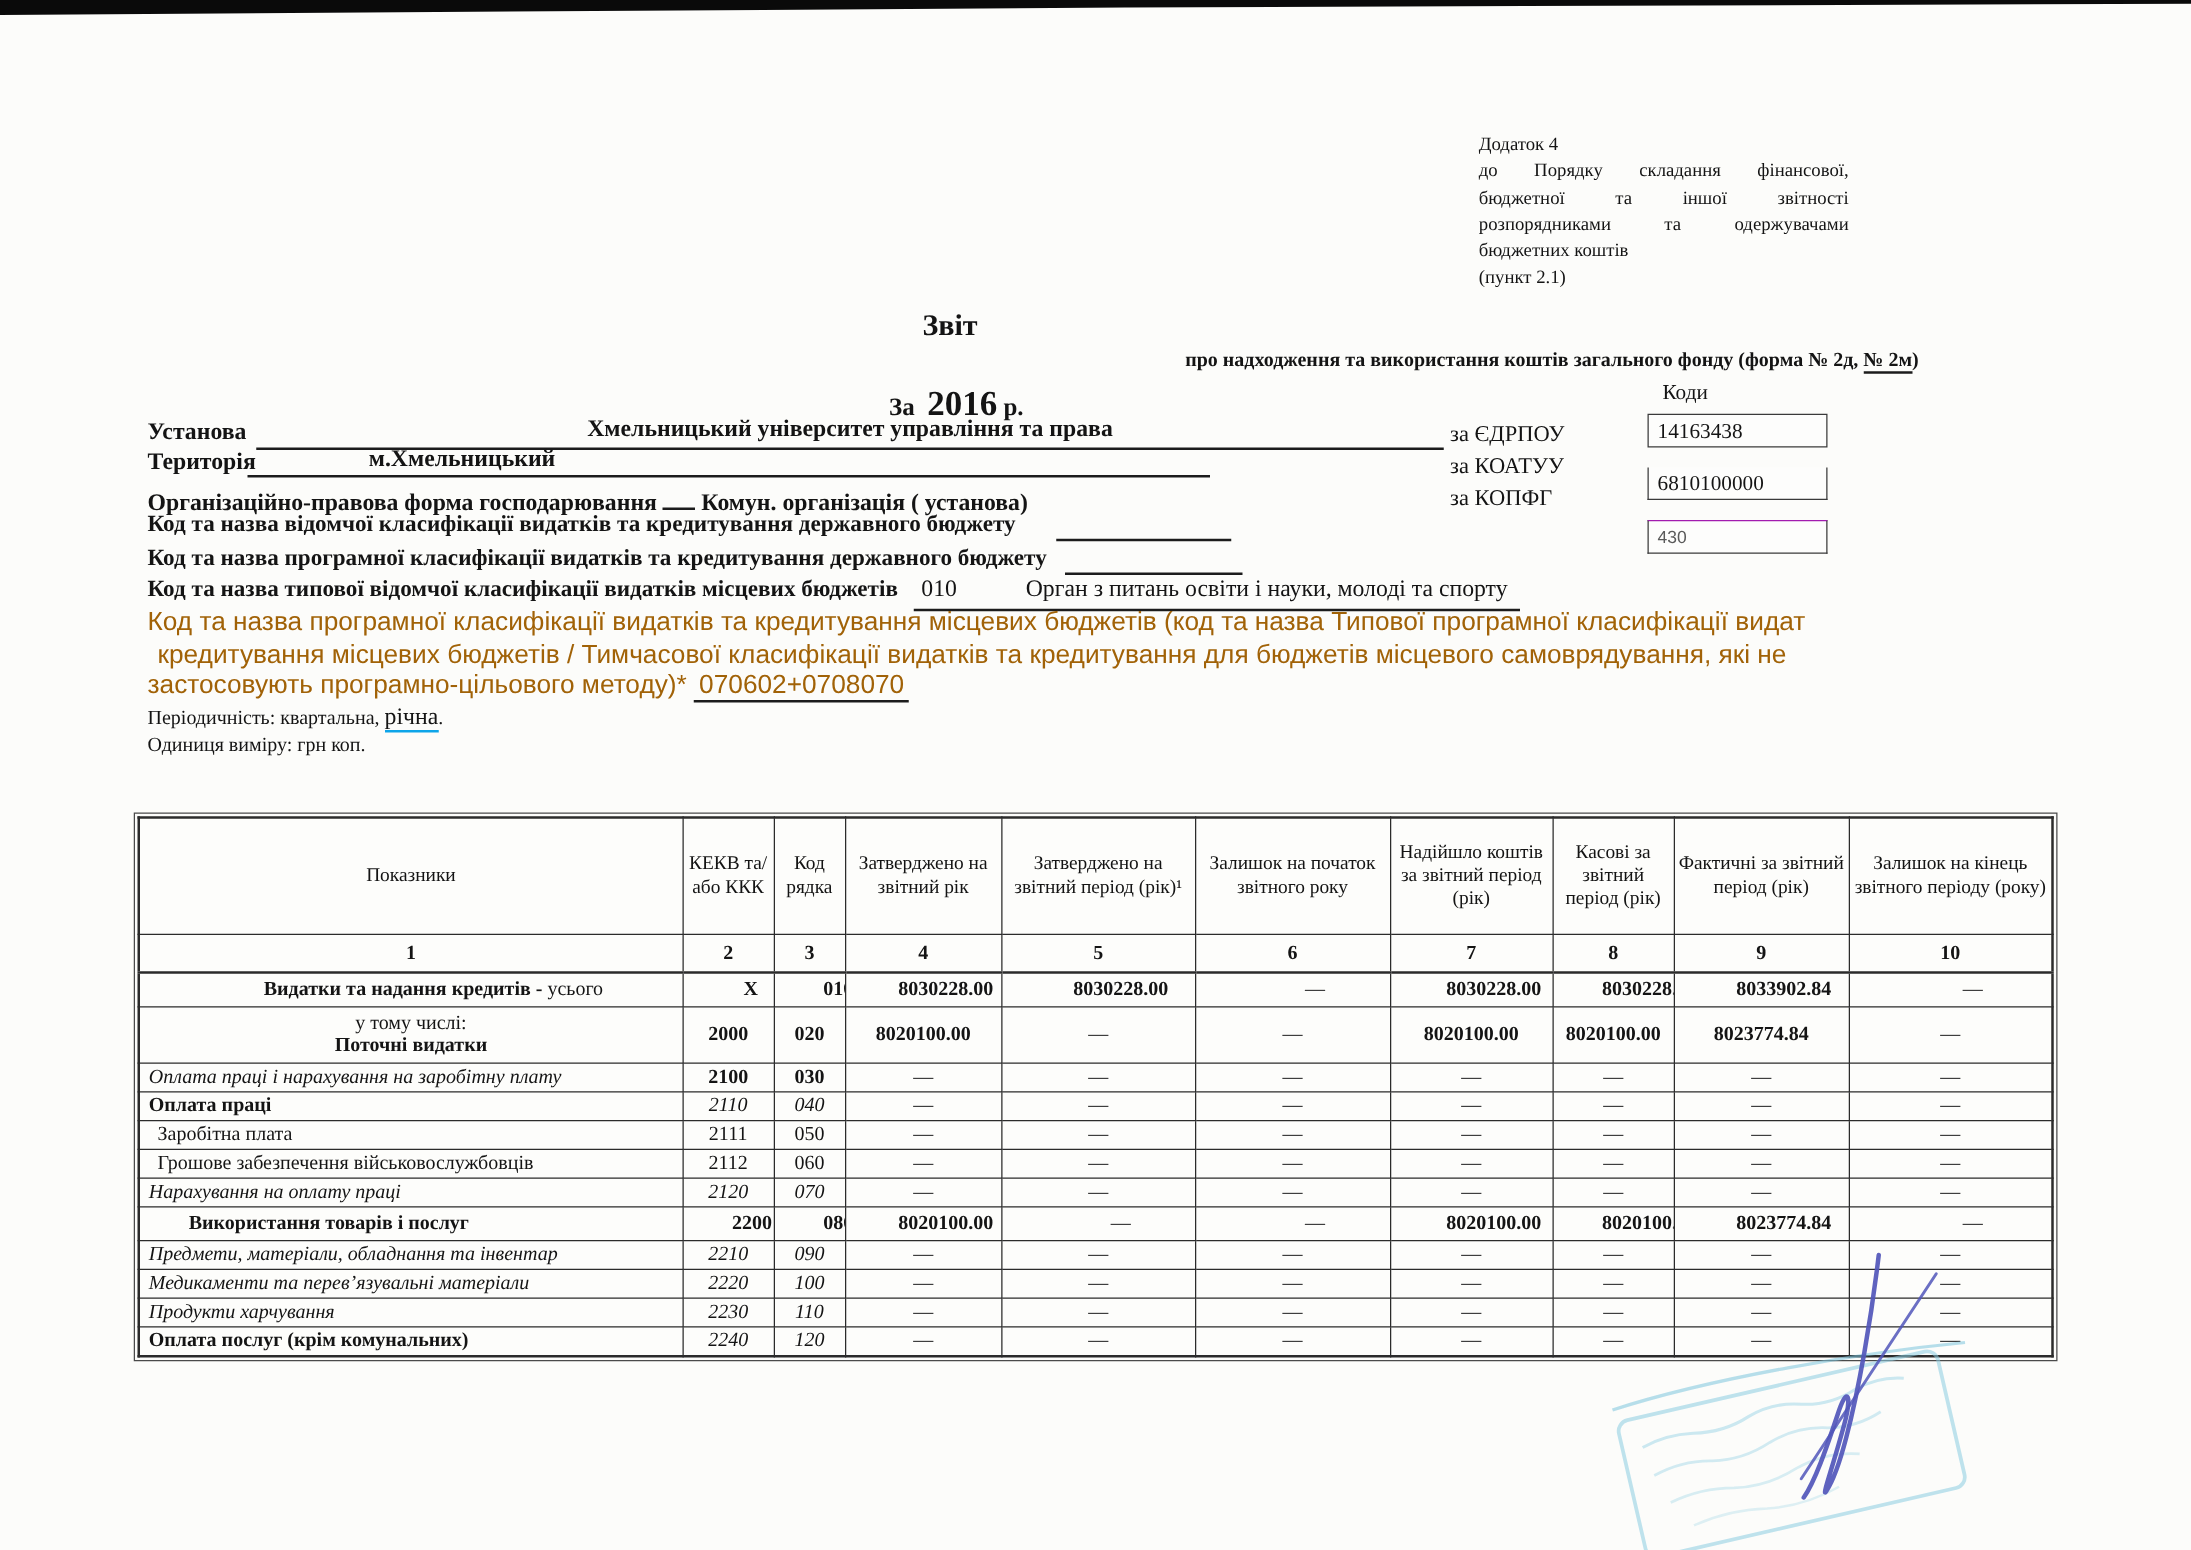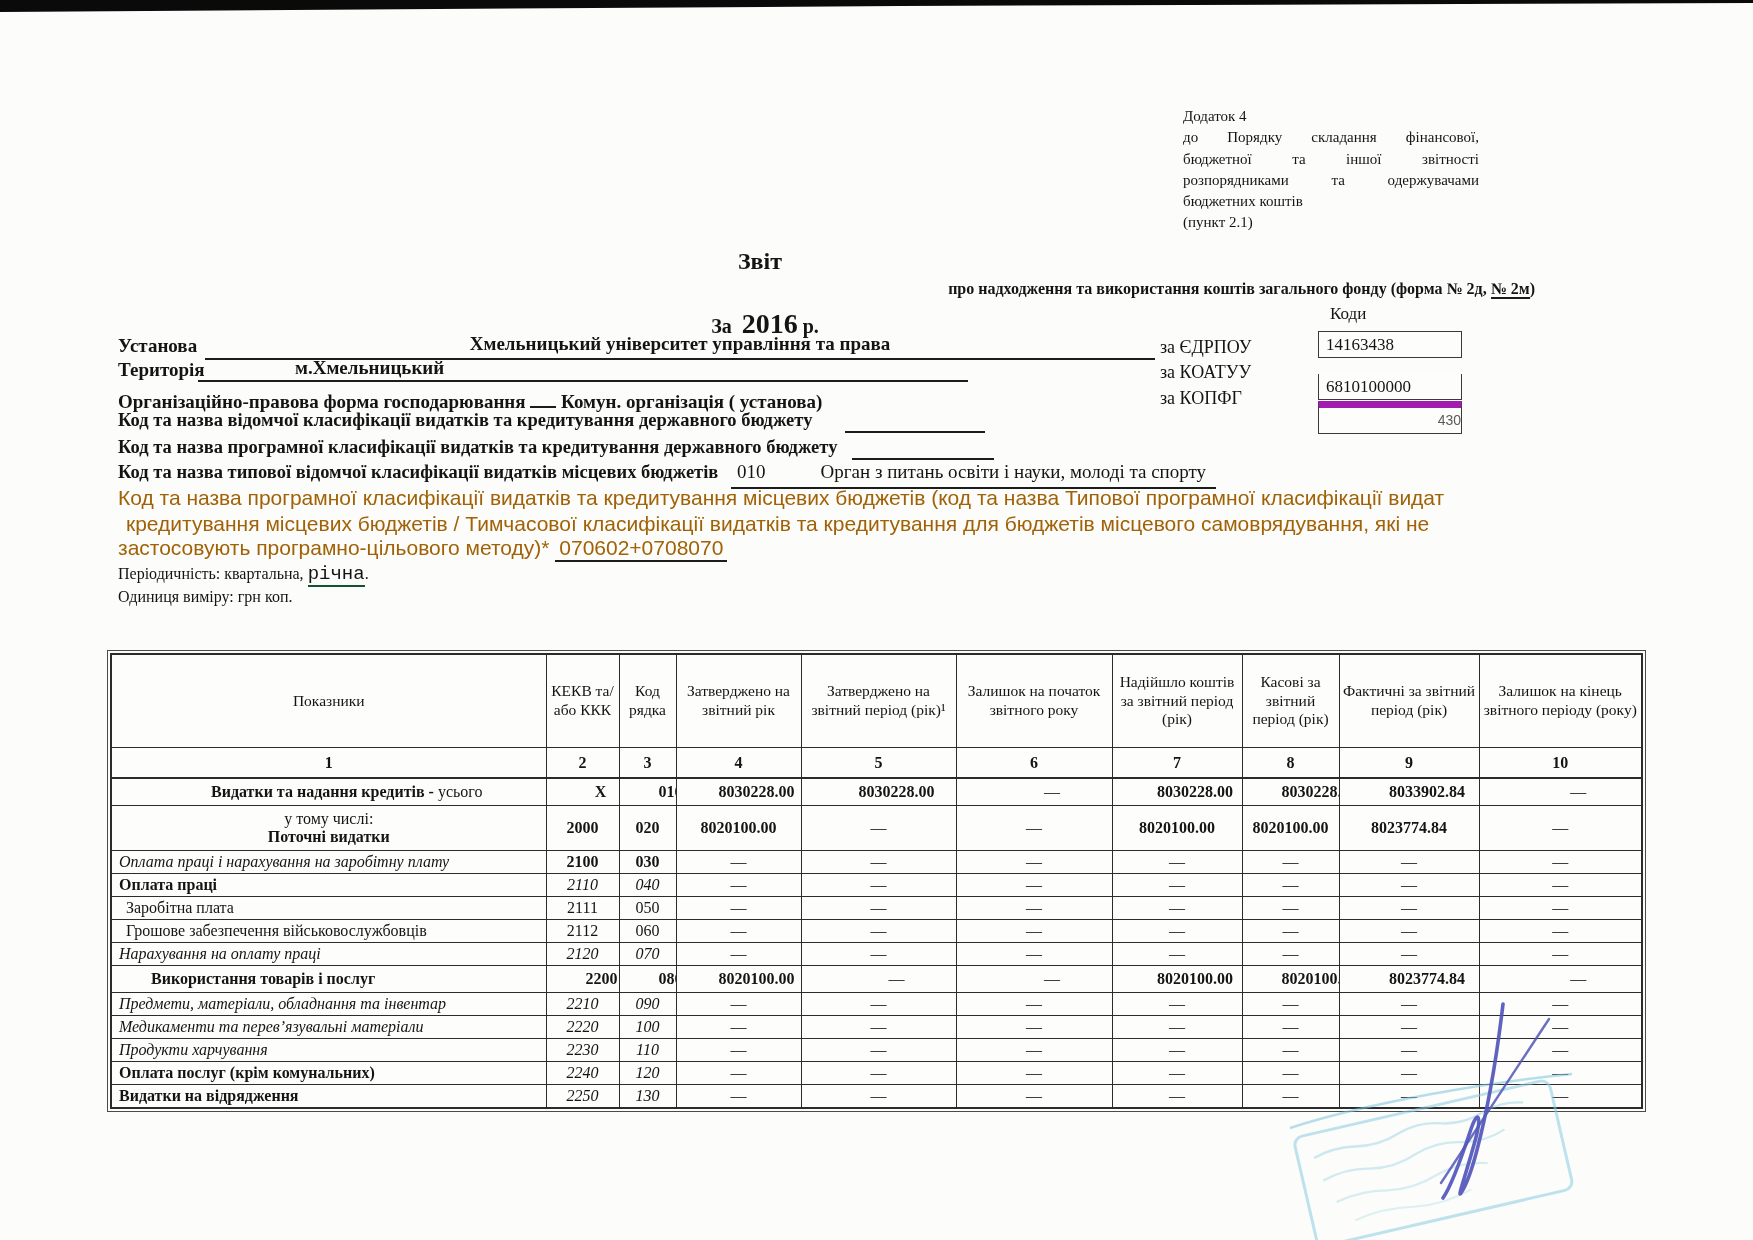--- a/index.html
+++ b/index.html
@@ -19,35 +19,35 @@
   .title{left:110px;top:248px;width:1300px;text-align:center;font-size:24px;font-weight:bold;}
   .subtitle{left:110px;top:280px;width:1425px;text-align:right;font-size:16px;font-weight:bold;}
   .period{left:110px;top:308px;width:1310px;text-align:center;font-weight:bold;font-size:20px;}
   .period .yr{font-size:28px;}
 
   
   .codes-label{left:1330px;top:304px;font-size:17px;}
   .codes-box{left:1318px;top:331px;width:144px;}
   .code-cell{border:1px solid #3a3a3a;height:25px;line-height:25px;padding-left:7px;font-size:17px;background:#fdfdfc;}
   .code-cell + .code-cell{border-top:none;margin-top:16px;}
-  .code-cell.last{margin-top:1px;border-top:7px solid #a21caf;font-family:"Liberation Sans",sans-serif;
-                  font-size:14px;color:#5a5a5a;text-align:right;}
+  .code-cell.last{margin-top:16px;border-top:1px solid #a21caf;font-family:"Liberation Sans",sans-serif;
+                  font-size:14px;color:#5a5a5a;}
   .code-lbl{font-size:18px;}
 
   
   .fline{font-size:19px;white-space:nowrap;}
   .fline .lab{font-weight:bold;}
   .ust-line{left:205px;top:333px;width:950px;height:25px;border-bottom:2px solid #1c1c1c;text-align:center;
             font-weight:bold;font-size:19px;}
   .ter-line{left:198px;top:357px;width:770px;height:25px;border-bottom:2px solid #1c1c1c;font-weight:bold;
             font-size:19px;padding-left:97px;box-sizing:border-box;}
   .short-u{height:22px;border-bottom:2px solid #1c1c1c;}
   .para{font-family:"Liberation Sans","DejaVu Sans",sans-serif;font-size:21px;color:#a16207;white-space:nowrap;}
   .small-line{font-size:16px;}
-  .richna{font-family:Liberation Mono, monospace;font-size:19px;border-bottom:2px solid #14532d;}
+  .richna{font-family:Liberation Serif, serif;font-size:19px;border-bottom:2px solid #0ea5e9;}
 
   
   .rtable{position:absolute;left:110px;top:653px;}
   table{border-collapse:collapse;table-layout:fixed;width:1531px;background:#fdfdfb;
         border:2px solid #2b2b2b;outline:1px solid #4a4a4a;outline-offset:2px;}
   th,td{border:1px solid #2b2b2b;overflow:hidden;}
   thead .hdr th{font-weight:normal;font-size:15.5px;line-height:1.22;text-align:center;vertical-align:middle;
                 height:88px;padding:2px 1px;}
   thead .num-row th{font-weight:bold;font-size:16px;height:27px;border-bottom:2px solid #2b2b2b;}
   tbody td{font-size:16px;height:22px;padding:0 3px;vertical-align:middle;line-height:1.15;}
@@ -350,34 +350,20 @@
             <td class="kekv cs-italic">2240</td>
             <td class="code cs-italic">120</td>
             <td class="val">—</td>
             <td class="val">—</td>
             <td class="val">—</td>
             <td class="val">—</td>
             <td class="val">—</td>
             <td class="val">—</td>
             <td class="val">—</td>
           </tr>
-          <tr>
-            <td class="lbl-left">
-              <div><span class="seg-bold">Видатки на відрядження</span></div>
-            </td>
-            <td class="kekv cs-italic">2250</td>
-            <td class="code cs-italic">130</td>
-            <td class="val">—</td>
-            <td class="val">—</td>
-            <td class="val">—</td>
-            <td class="val">—</td>
-            <td class="val">—</td>
-            <td class="val">—</td>
-            <td class="val">—</td>
-          </tr>
         </tbody>
     </table>
   </div>
 
   <svg class="overlay" width="1753" height="1240" viewBox="0 0 1753 1240">
     <g transform="rotate(-13 1430 1162)" opacity="0.55">
       <rect x="1302" y="1108" width="262" height="112" rx="9" fill="none" stroke="#8ccde2" stroke-width="3"></rect>
       <path d="M1318,1132 q20,-6 42,-2 q24,5 46,-3 q22,-7 44,0 q22,6 44,-2 q20,-6 40,0" fill="none" stroke="#8ccde2" stroke-width="2.4" opacity="0.8"></path>
       <path d="M1322,1156 q24,-7 48,-1 q24,5 48,-4 q24,-8 48,-1 q22,5 44,-3" fill="none" stroke="#8ccde2" stroke-width="2.2" opacity="0.7"></path>
       <path d="M1330,1180 q26,-6 52,0 q26,5 52,-4 q26,-8 52,0" fill="none" stroke="#8ccde2" stroke-width="2.2" opacity="0.6"></path>

